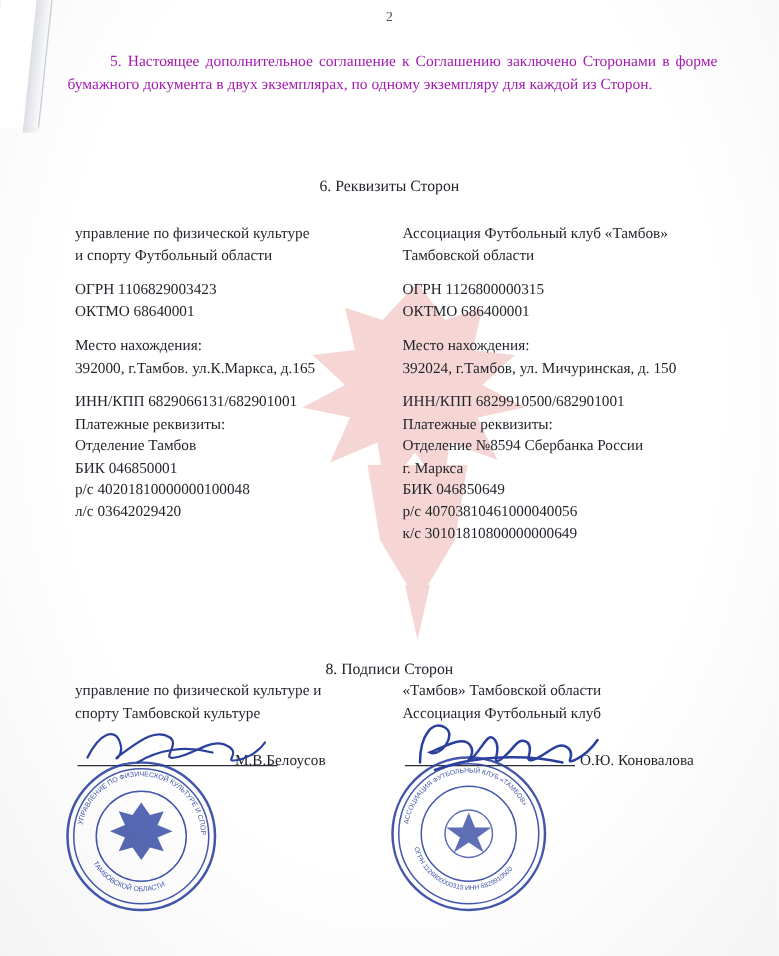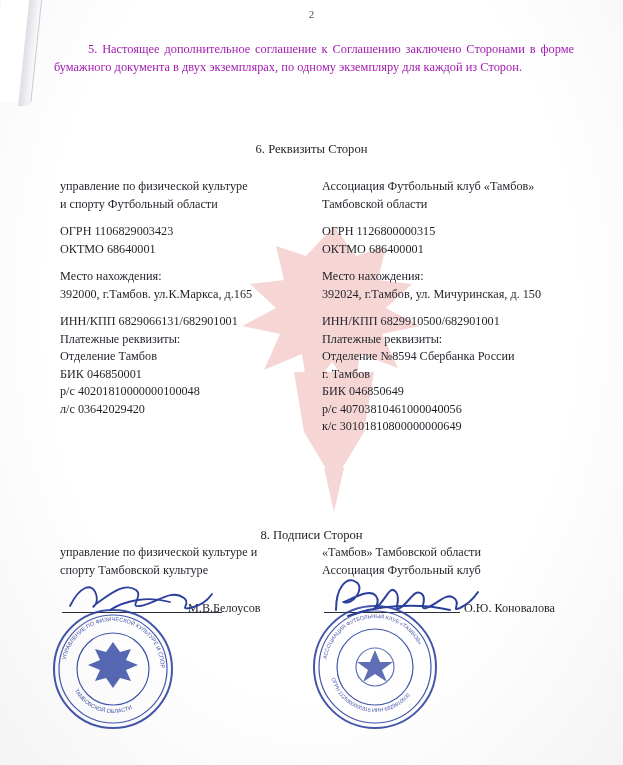--- a/index.html
+++ b/index.html
@@ -196,21 +196,21 @@
       <div class="line">ОКТМО 686400001</div>
     </div>
     <div class="block">
       <div class="line">Место нахождения:</div>
       <div class="line just">392024,  г.Тамбов,  ул. Мичуринская,  д. 150</div>
     </div>
     <div class="block tight">
       <div class="line">ИНН/КПП 6829910500/682901001</div>
       <div class="line">Платежные реквизиты:</div>
       <div class="line just">Отделение  №8594  Сбербанка  России</div>
-      <div class="line">г. Тамбов</div>
+      <div class="line">г. Маркса</div>
       <div class="line">БИК 046850649</div>
       <div class="line">р/с 40703810461000040056</div>
       <div class="line">к/с 30101810800000000649</div>
     </div>
   </div>
 
   <div class="center-heading" id="heading-8">8. Подписи Сторон</div>
 
   <div class="col" id="sig-left">
     <div class="line">управление по физической культуре и</div>

